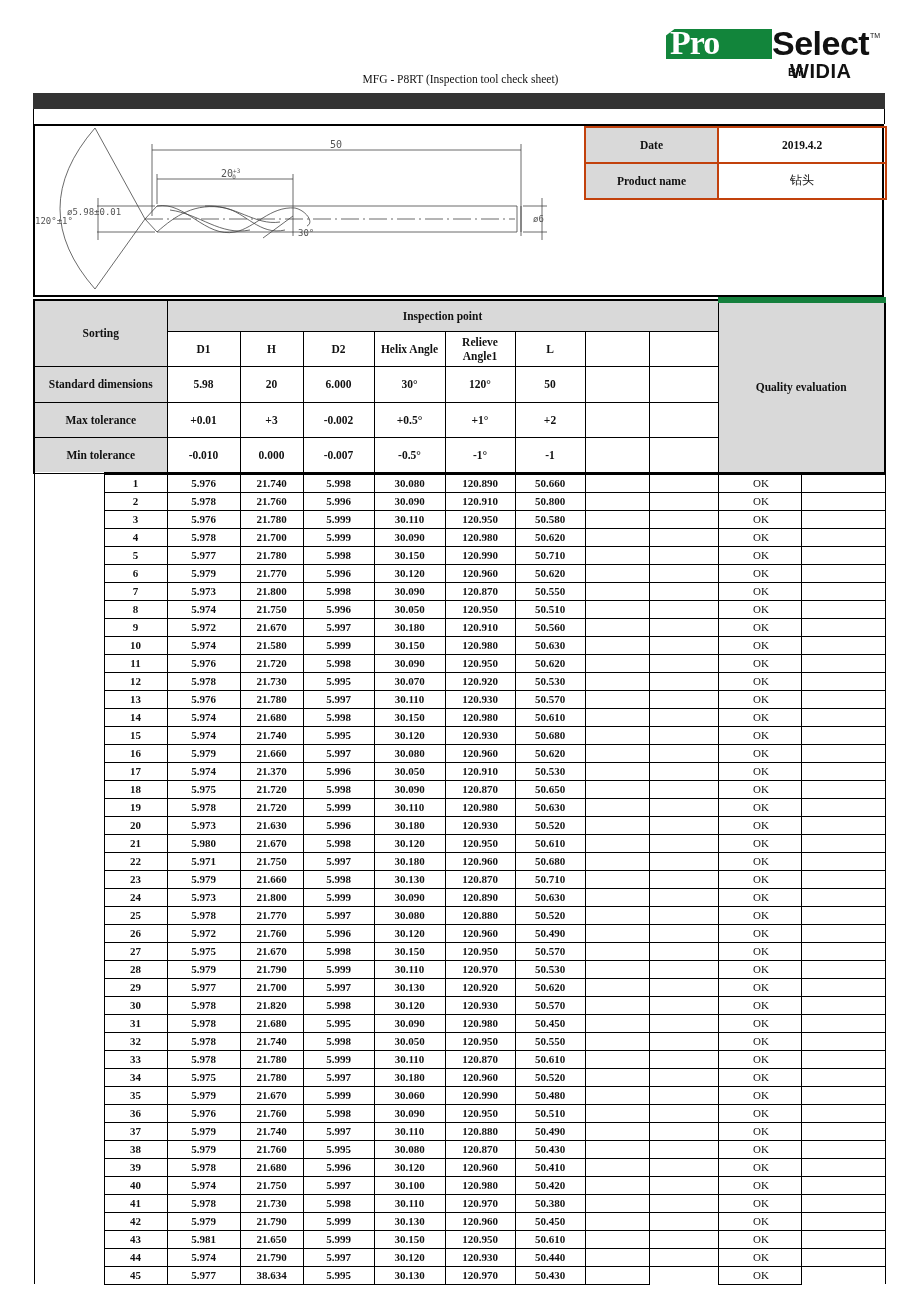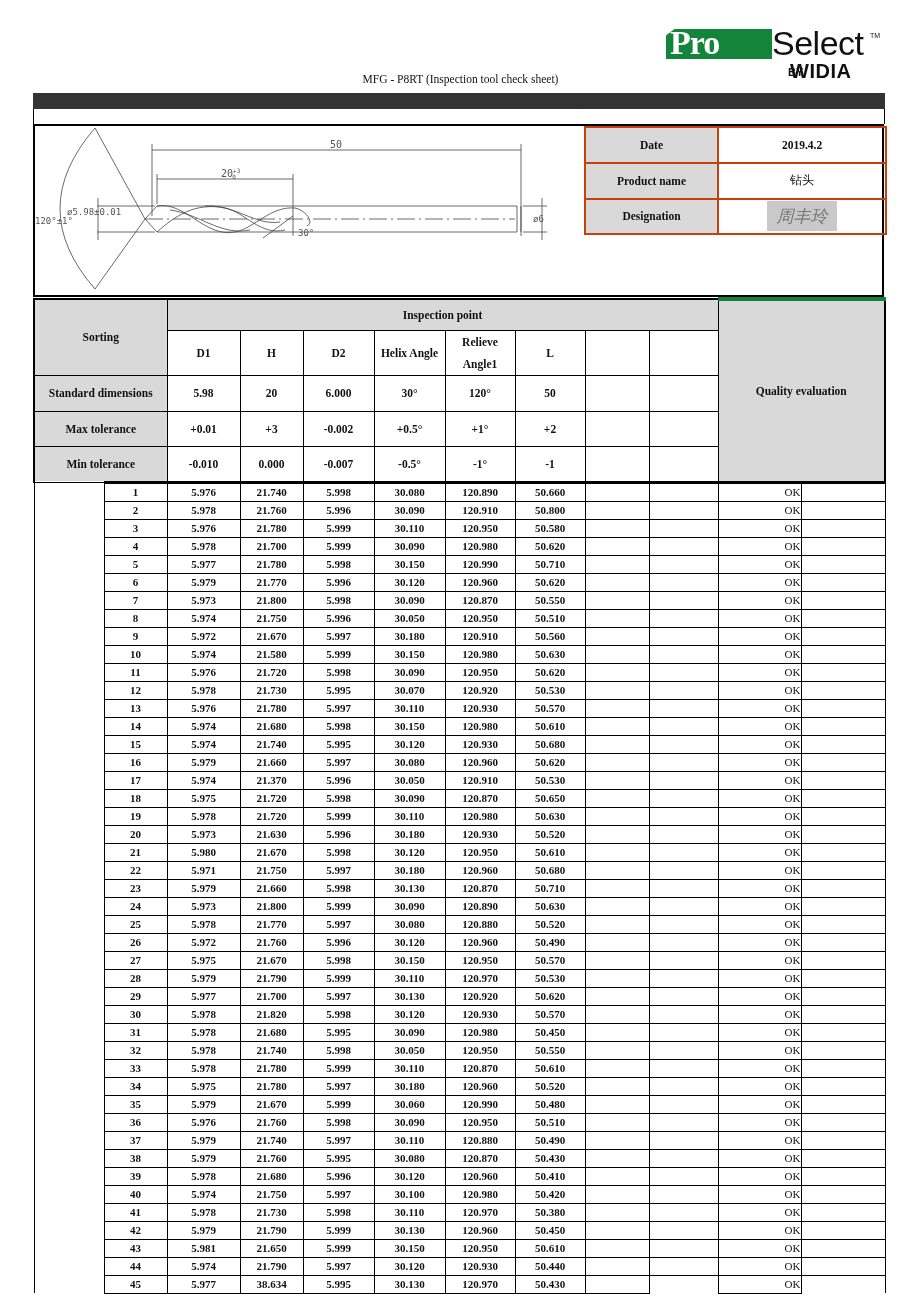--- a/index.html
+++ b/index.html
@@ -7,21 +7,21 @@
          font-family: "Liberation Serif", serif; color: #111; }
   .abs { position: absolute; }
 
   
   .logo { left: 664px; top: 26px; width: 216px; height: 58px; }
   .logo-green { position: absolute; left: 2px; top: 3px; width: 106px; height: 30px; background: #12853b;
                 clip-path: polygon(8% 0, 100% 0, 100% 100%, 0 100%, 0 22%); }
   .logo-pro { position: absolute; left: 6px; top: -2px; font-family: "Liberation Serif", serif; font-weight: bold;
               font-size: 34px; color: #ffffff; letter-spacing: -1px; }
   .logo-select { position: absolute; left: 108px; top: -2px; font-family: "Liberation Sans", sans-serif;
-                 font-size: 34px; color: #111; letter-spacing: -0.5px; }
+                 font-size: 34px; color: #111; letter-spacing: -0.5px; font-weight: bold; }
   .logo-tm { position: absolute; left: 206px; top: 6px; font-family: "Liberation Sans", sans-serif; font-size: 7px; color:#111; }
   .logo-by { position: absolute; left: 124px; top: 40px; font-family: "Liberation Sans", sans-serif; font-weight: bold; font-size: 11px; }
   .logo-widia { position: absolute; left: 126px; top: 34px; font-family: "Liberation Sans", sans-serif; font-weight: bold;
                 font-size: 20px; letter-spacing: 0.5px; }
 
   .doc-title { left: 0; width: 921px; top: 73px; text-align: center; font-weight: normal; font-size: 11.5px; }
   .dark-bar { left: 33px; top: 93px; width: 852px; height: 16px; background: #333333; }
   .thin-row { left: 33px; top: 109px; width: 850px; height: 15px; border-left: 1px solid #000; border-right: 1px solid #000; }
 
   
@@ -34,24 +34,24 @@
   .info-table td.val.bold { font-weight: bold; }
   .sig { display: inline-block; width: 70px; height: 30px; background: #c9c9c9; vertical-align: middle;
          font-family: "DejaVu Serif", serif; color: #777; font-size: 17px; font-style: italic; line-height: 30px; }
 
   
   .grid { position: absolute; left: 33px; top: 297px; border-collapse: collapse; table-layout: fixed; }
   .grid td { border: 1px solid #000; padding: 0; text-align: center; font-size: 11.5px; font-weight: bold; overflow: hidden; white-space: nowrap; }
   .grid .g { background: #d9d9d9; }
   .grid tr.spec td { height: 34px; }
   .grid tr.data td { height: 17px; font-size: 11px; line-height: 17px; }
-  .grid tr.data td.ok { text-align: right; padding-left: 3px; font-weight: normal; }
+  .grid tr.data td.ok { text-align: center; padding-left: 3px; font-weight: normal; }
   .grid tr.data td.blankleft { border-top: none; border-bottom: none; }
   .grid tr.first td { border-top: 3px solid #000; }
-  .grid .wrap { white-space: normal; line-height: 22px; }
+  .grid .wrap { white-space: normal; line-height: 14px; }
 </style>
 </head>
 <body>
 
 <div class="abs logo">
   <div class="logo-green"></div>
   <span class="logo-pro">Pro</span>
   <span class="logo-select">Select</span>
   <span class="logo-tm">TM</span>
   <span class="logo-by">BY</span>
@@ -116,24 +116,20 @@
 
 <table class="info-table">
   <tbody>
       <tr>
     <td class="lbl">Date</td>
     <td class="val bold">2019.4.2</td>
   </tr>
   <tr>
     <td class="lbl">Product name</td>
     <td class="val" style="font-family:'DejaVu Sans',sans-serif;font-size:12px;">钻头</td>
-  </tr>
-  <tr>
-    <td class="lbl">Designation</td>
-    <td class="val"><span class="sig">周丰玲</span></td>
   </tr>
 </tbody>
   </table>
 
 <table class="grid" id="grid">
   <colgroup>
     <col style="width:70px">
       <col style="width:63px">
       <col style="width:73px">
       <col style="width:63px">
@@ -143,21 +139,21 @@
       <col style="width:70px">
     <col style="width:64px">
       <col style="width:69px">
       <col style="width:83px">
       <col style="width:84px">
   </colgroup>
   <tbody>
       <tr style="height:31px">
     <td class="g" colspan="2" rowspan="2" style="border-left:2px solid #000;border-top:2px solid #000;">Sorting</td>
     <td class="g" colspan="8" style="border-top:2px solid #000;">Inspection point</td>
-    <td class="g" colspan="2" rowspan="5" style="border-right:2px solid #000;border-top:4px solid #15803d;">Quality evaluation</td>
+    <td class="g" colspan="2" rowspan="5" style="border-right:2px solid #000;border-top:6px solid #15803d;">Quality evaluation</td>
   </tr>
   <tr class="spec">
     <td>D1</td>
     <td>H</td>
     <td>D2</td>
     <td>Helix Angle</td>
     <td class="wrap">Relieve Angle1</td>
     <td>L</td>
     <td></td>
     <td></td>

